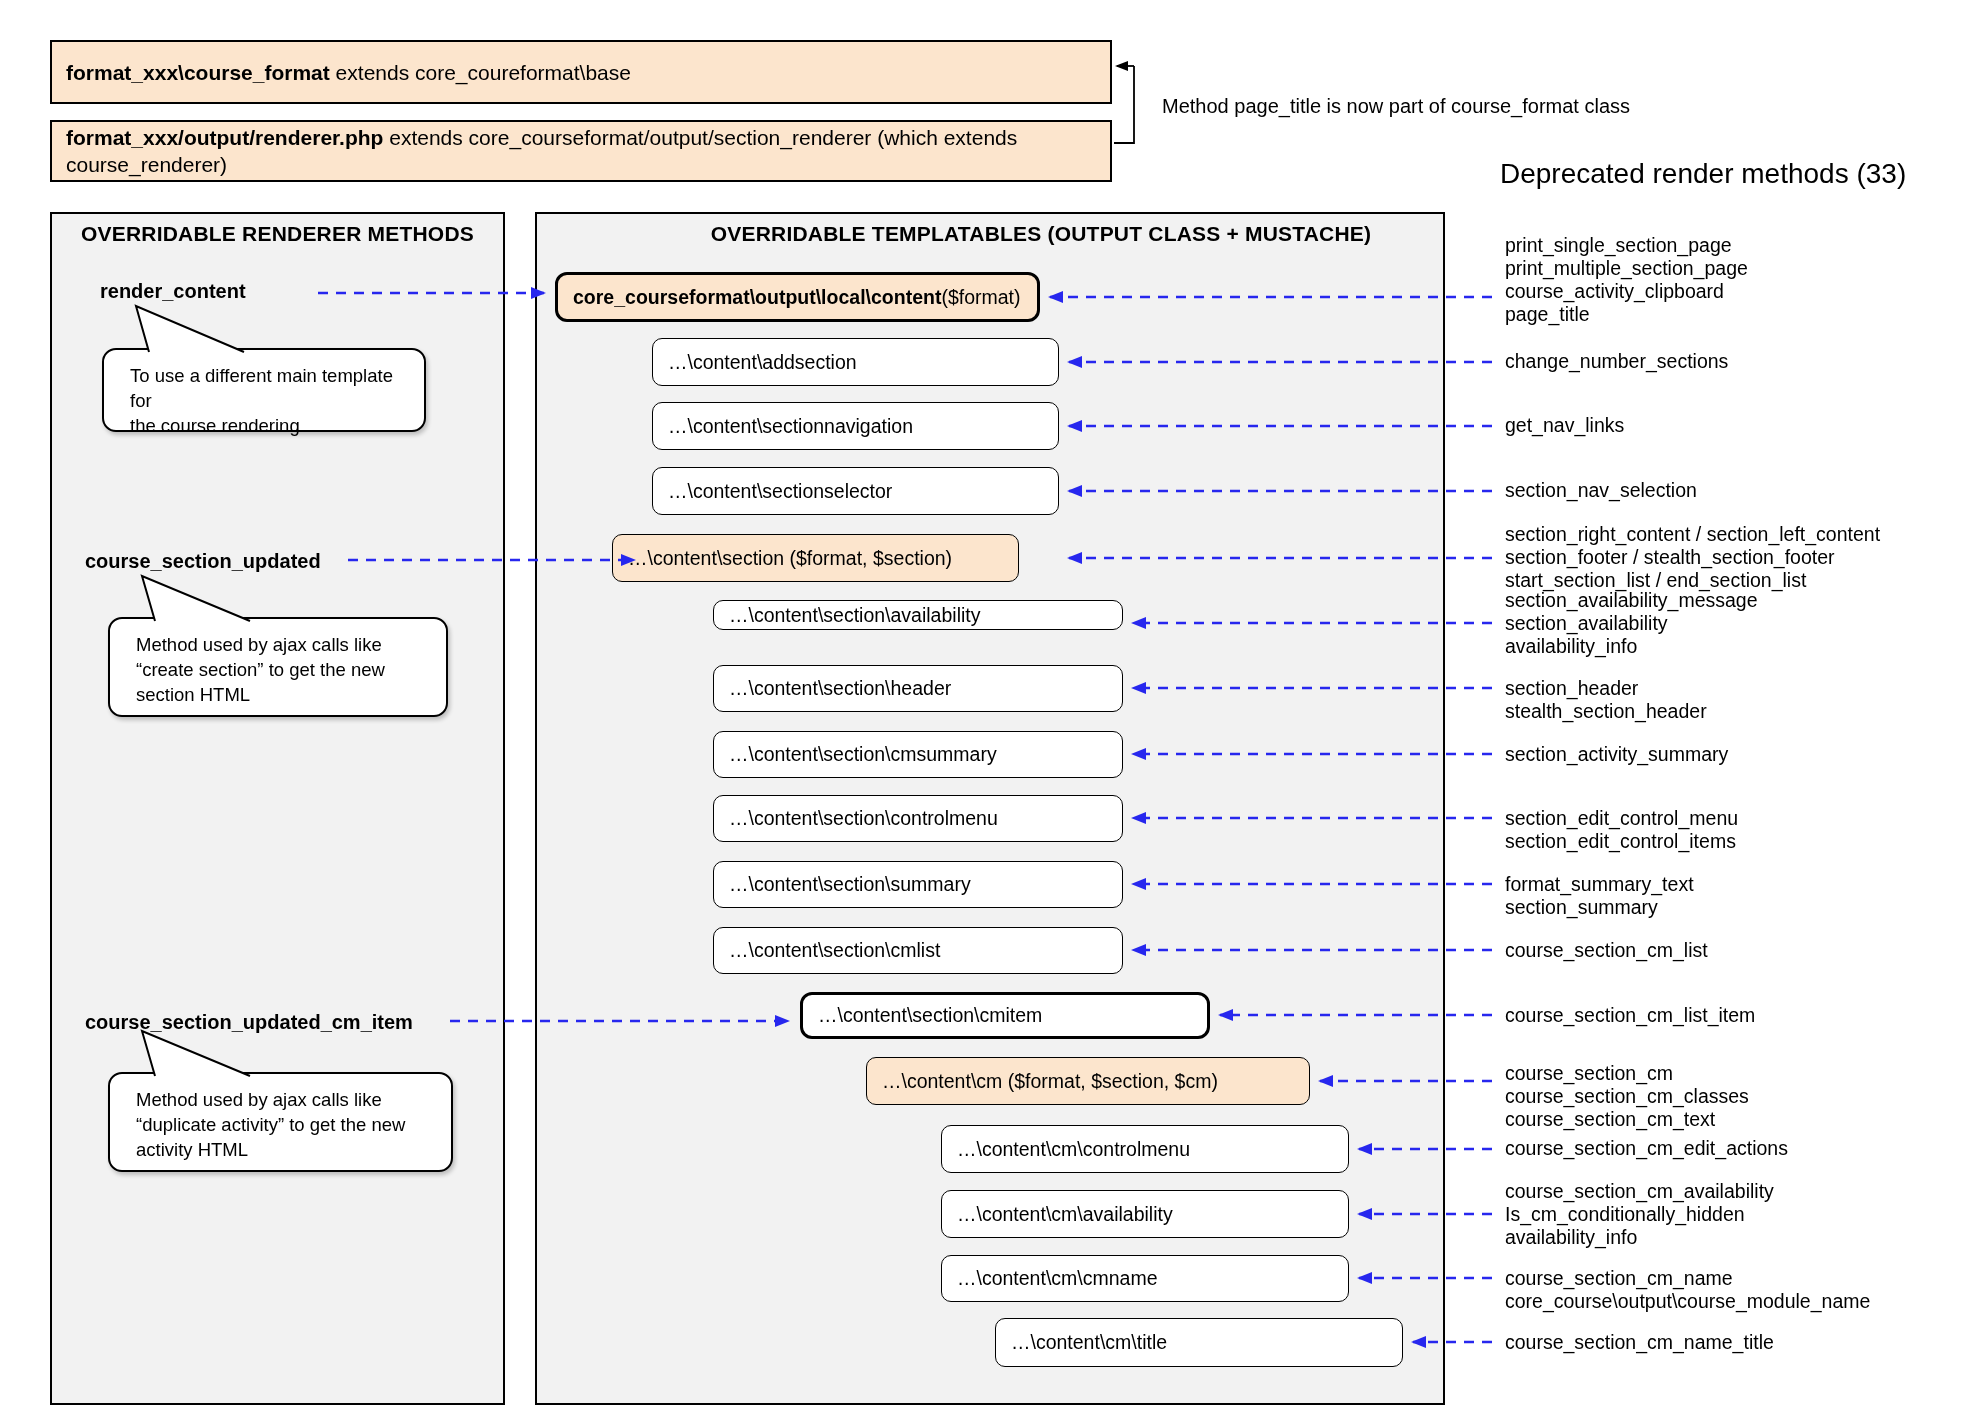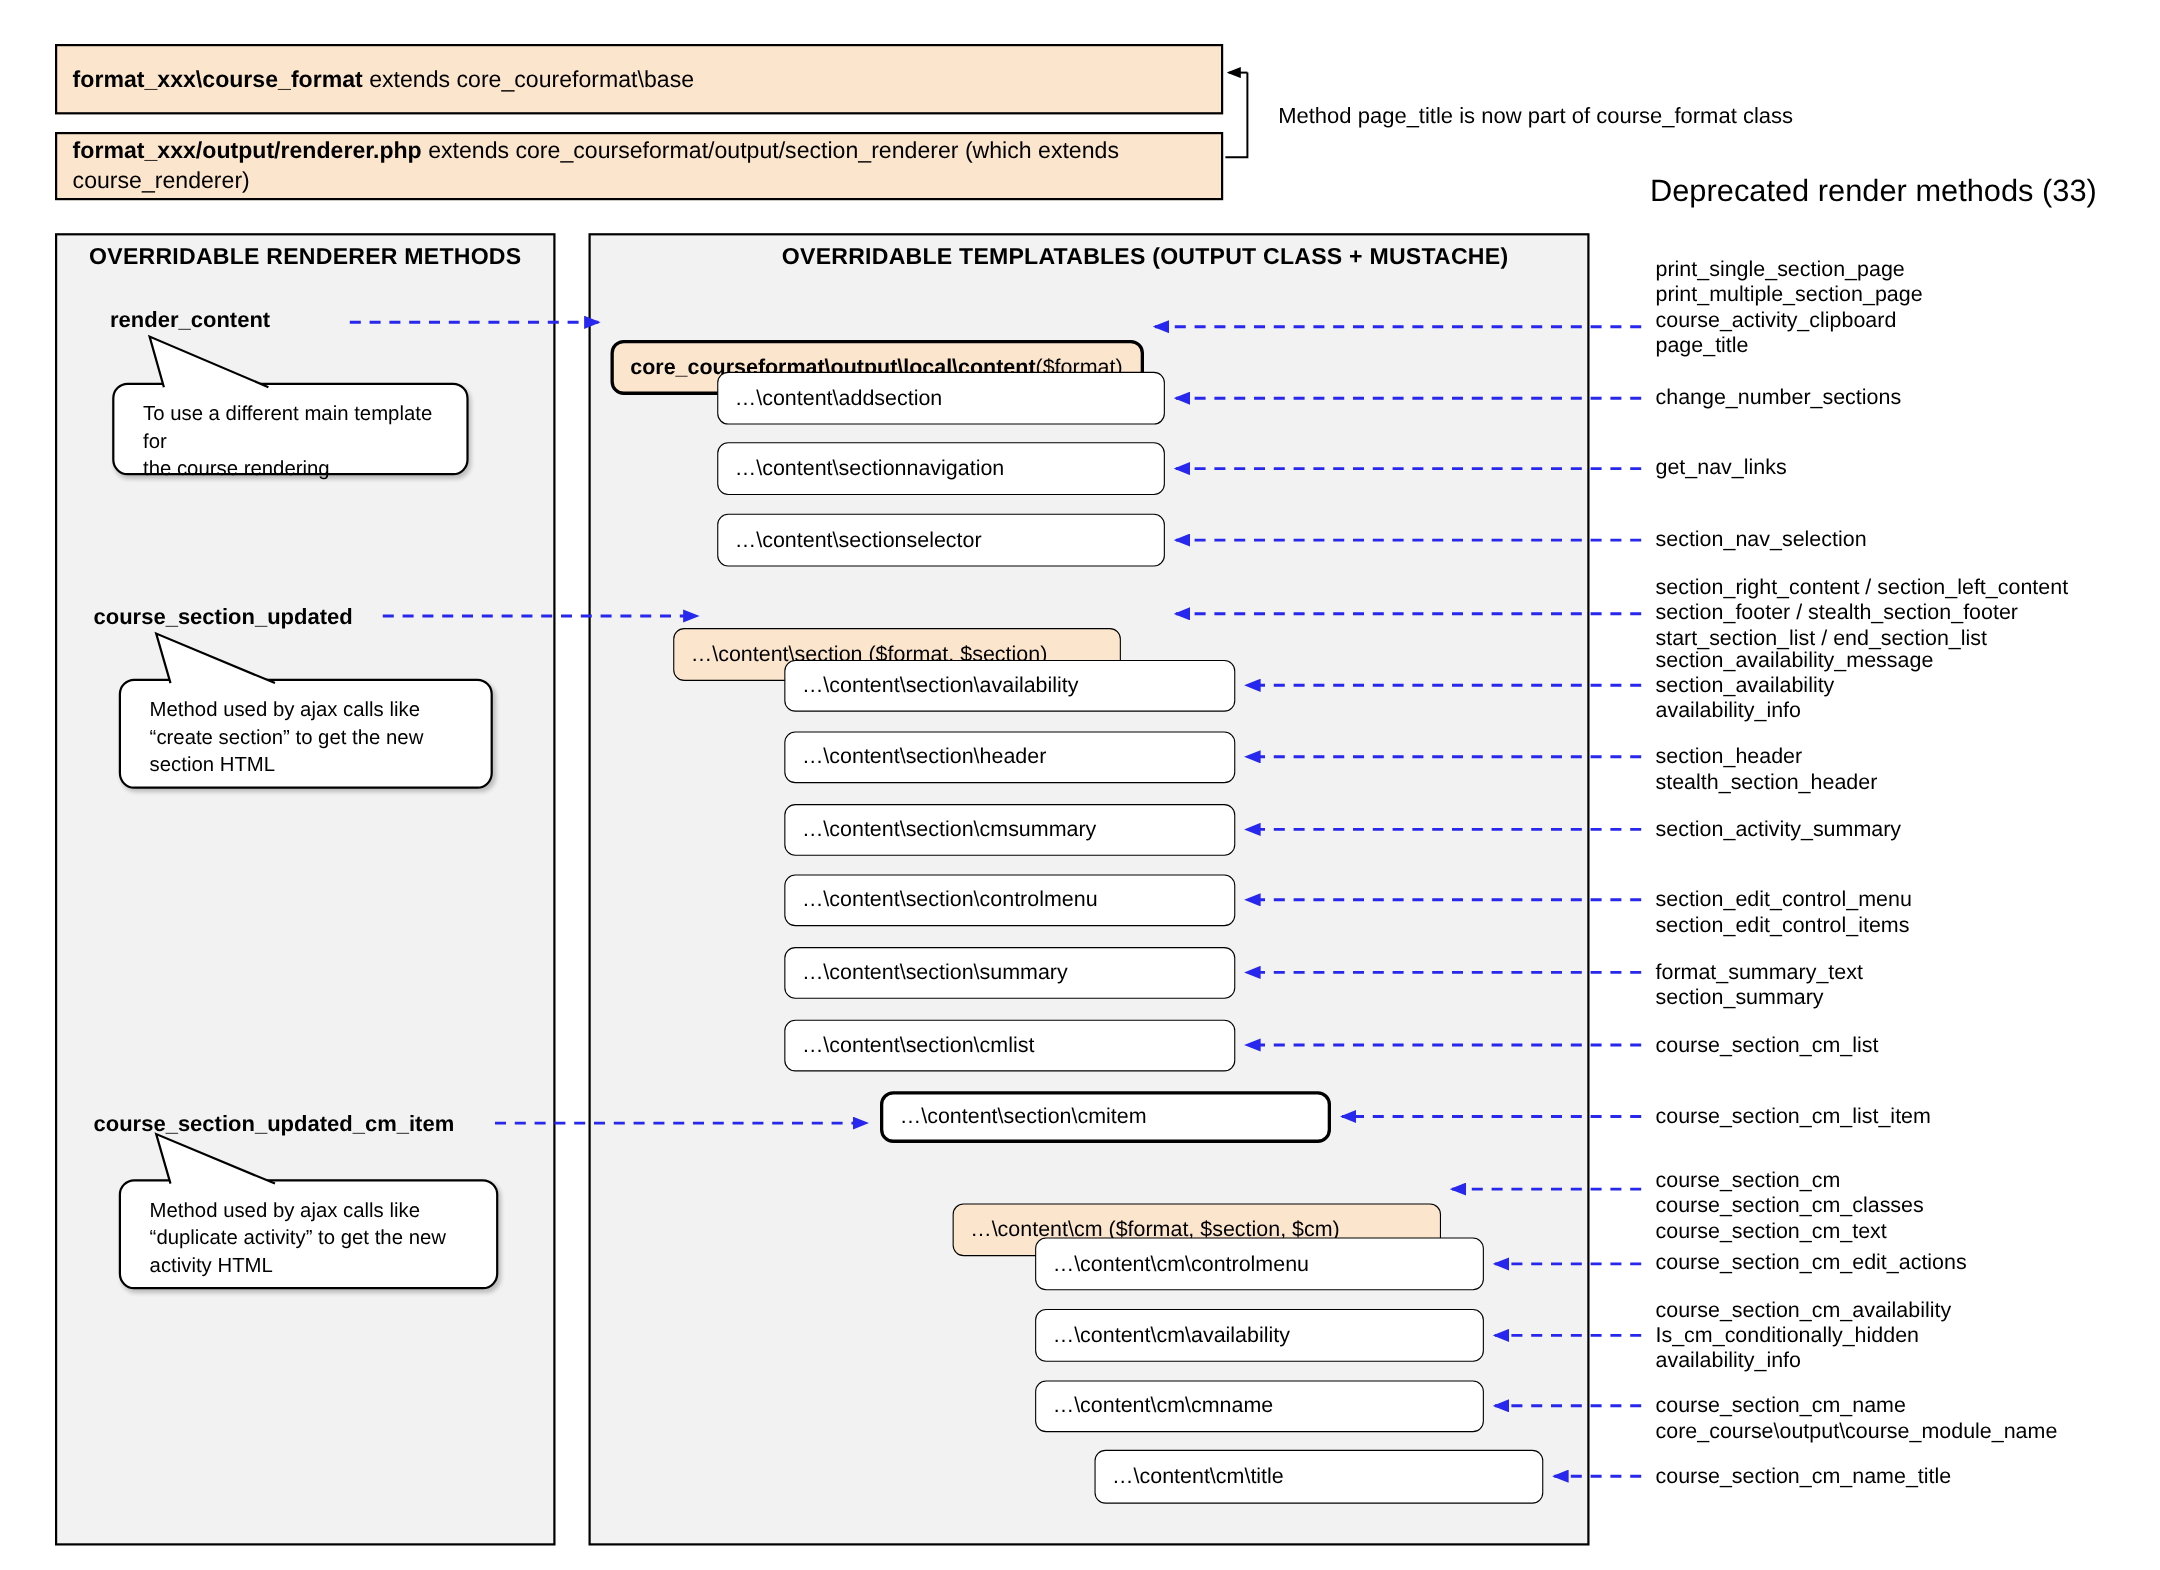--- a/index.html
+++ b/index.html
@@ -27,21 +27,21 @@
     position:absolute;background:#fff;border:2px solid #000;border-radius:14px;
     box-sizing:border-box;padding:13px 18px 0 26px;font-size:18.5px;line-height:25px;
     box-shadow:2px 3px 4px rgba(0,0,0,0.22);
   }
   .tplbox{
     position:absolute;background:#fff;border:1.6px solid #000;border-radius:10px;
     box-sizing:border-box;display:flex;align-items:center;padding-left:15px;
     font-size:19.5px;white-space:nowrap;
   }
   .tplbox .b{font-weight:bold;}
-  .tplbox.orange{background:#fce5cd;margin-top:37px;}
+  .tplbox.orange{background:#fce5cd;}
   .tplbox.thick{border-width:3px;border-radius:12px;}
   .dep-title{position:absolute;font-size:28px;white-space:nowrap;}
   .dep-group{position:absolute;left:1505px;font-size:19.5px;line-height:23px;white-space:nowrap;}
   #overlay{position:absolute;left:0;top:0;pointer-events:none;}
   #overlay .blue{stroke:#2727ee;stroke-width:2.6;stroke-dasharray:10 8;fill:none;}
   #overlay .blk{stroke:#000;stroke-width:1.8;fill:none;}
   #overlay .tail{fill:#ffffff;stroke:#000;stroke-width:2;}
 </style>
 </head>
 <body>
@@ -95,21 +95,21 @@
       <span>…\content\sectionnavigation</span>
     </div>
   <div class="tplbox" style="left:652px;top:467px;width:407px;height:48px;">
       <span class="b"></span>
       <span>…\content\sectionselector</span>
     </div>
   <div class="tplbox orange" style="left:612px;top:534px;width:407px;height:48px;">
       <span class="b"></span>
       <span>…\content\section ($format, $section)</span>
     </div>
-  <div class="tplbox" style="left:713px;top:600px;width:410px;height:47px;">
+  <div class="tplbox" style="left:713px;top:600px;width:410px;height:30px;">
       <span class="b"></span>
       <span>…\content\section\availability</span>
     </div>
   <div class="tplbox" style="left:713px;top:665px;width:410px;height:47px;">
       <span class="b"></span>
       <span>…\content\section\header</span>
     </div>
   <div class="tplbox" style="left:713px;top:731px;width:410px;height:47px;">
       <span class="b"></span>
       <span>…\content\section\cmsummary</span>

